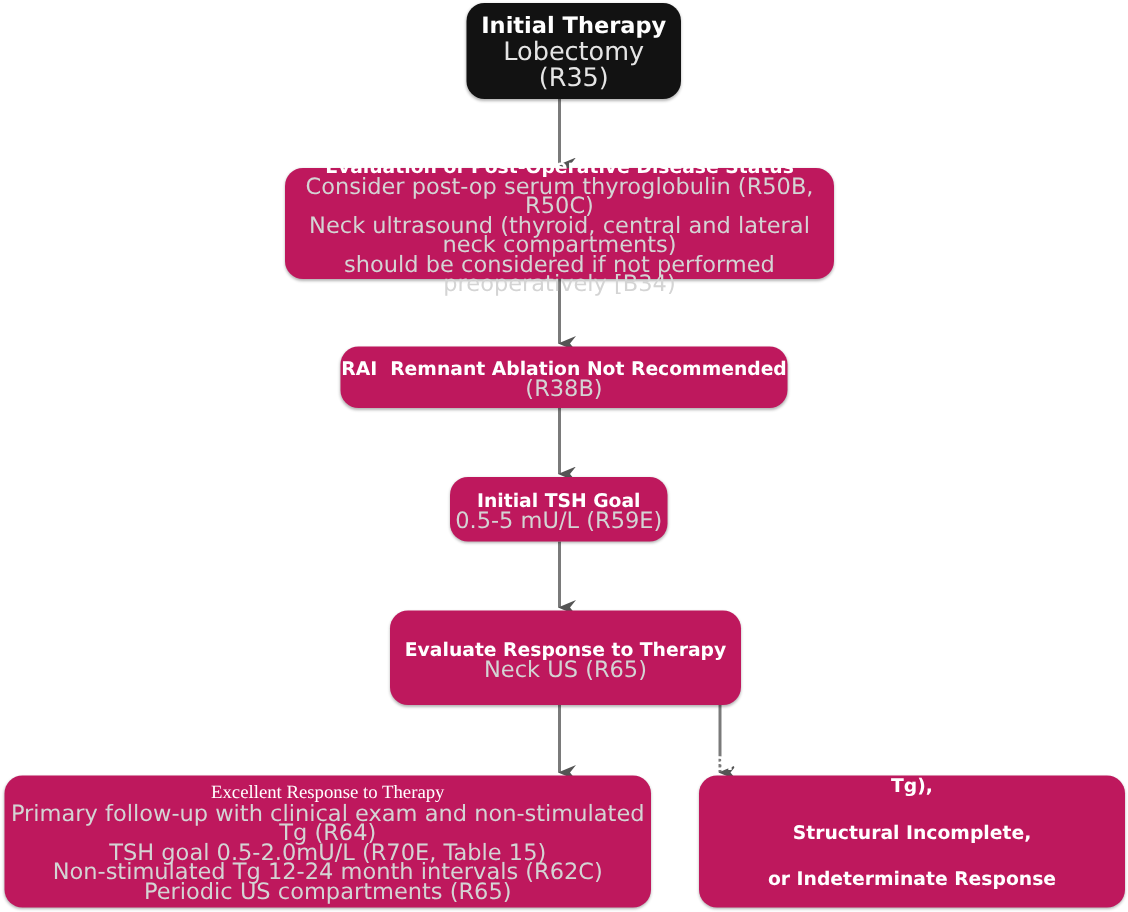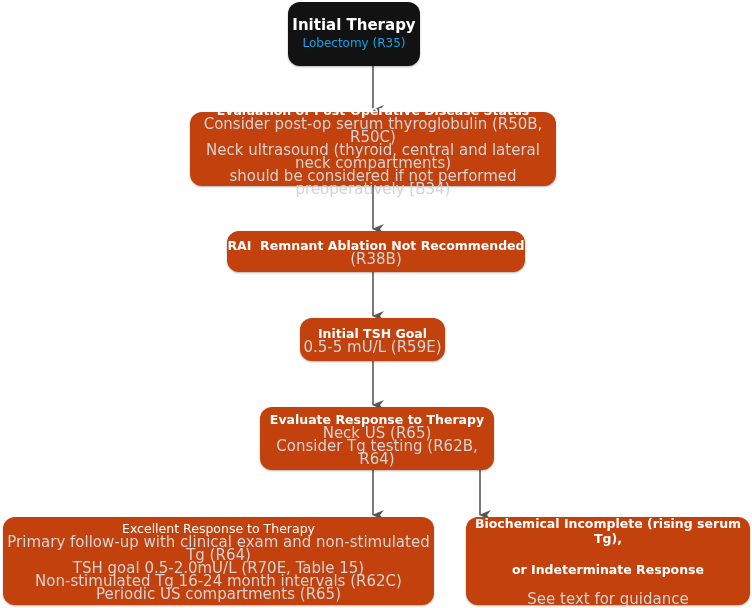--- a/index.html
+++ b/index.html
@@ -1,46 +1,46 @@
 <!DOCTYPE html>
 <html><head>
 <meta charset="utf-8">
 <style>
   html, body { margin:0; padding:0; background:#ffffff; }
   body { width:752px; height:608px; position:relative; overflow:hidden;
          font-family:"DejaVu Sans", "Liberation Sans", sans-serif; }
   .box { position:absolute; box-sizing:border-box; border-radius:12px;
-         background:#c2410c; color:#ffffff; text-align:center;
+         background:#be185d; color:#ffffff; text-align:center;
          display:flex; flex-direction:column; justify-content:center; align-items:center;
          box-shadow: 0 1px 2px rgba(0,0,0,0.3); }
   .box.black { background:#121212; border-radius:12px; }
   .title { font-weight:bold; font-size:12.5px; line-height:15px; color:#ffffff; }
   .sub { font-size:15px; line-height:13px; color:#d4d4d4; }
   .black .title { font-size:15px; line-height:19px; }
-  .black .sub { font-size:12px; line-height:17px; color:#0ea5e9; }
+  .black .sub { font-size:17px; line-height:17px; color:#e5e5e5; }
   svg.arrows { position:absolute; left:0; top:0; }
 </style>
 </head>
 <body>
 
 <svg class="arrows" width="752" height="608">
   <defs>
     <marker id="ah" markerWidth="10" markerHeight="12" refX="5" refY="11" orient="auto" markerUnits="userSpaceOnUse">
       <path d="M0,0 L5,12 L10,0 L5,4 Z" fill="#555"></path>
     </marker>
   </defs>
   <line x1="373" y1="66" x2="373" y2="110" stroke="#7a7a7a" stroke-width="2" marker-end="url(#ah)"></line>
   <line x1="373" y1="186" x2="373" y2="229" stroke="#7a7a7a" stroke-width="2" marker-end="url(#ah)"></line>
   <line x1="373" y1="272" x2="373" y2="316" stroke="#7a7a7a" stroke-width="2" marker-end="url(#ah)"></line>
   <line x1="373" y1="361" x2="373" y2="405" stroke="#7a7a7a" stroke-width="2" marker-end="url(#ah)"></line>
   <line x1="373" y1="470" x2="373" y2="515" stroke="#7a7a7a" stroke-width="2" marker-end="url(#ah)"></line>
   <line x1="480" y1="470" x2="480" y2="515" stroke="#7a7a7a" stroke-width="2" marker-end="url(#ah)"></line>
 </svg>
 
-<div class="box black" style="left:288px; top:2px; width:132px; height:64px;">
+<div class="box black" style="left:311px; top:2px; width:143px; height:64px;">
   <div class="title">Initial Therapy</div>
   <div class="sub">Lobectomy (R35)</div>
 </div>
 
 <div class="box" style="left:190px; top:112px; width:366px; height:74px;">
   <div class="title">Evaluation of Post-Operative Disease Status</div>
   <div class="sub">Consider post-op serum thyroglobulin (R50B, R50C)</div>
   <div class="sub">Neck ultrasound (thyroid, central and lateral neck compartments)</div>
   <div class="sub">should be considered if not performed preoperatively [B34)</div>
 </div>
@@ -51,28 +51,28 @@
 </div>
 
 <div class="box" style="left:300px; top:318px; width:145px; height:43px;">
   <div class="title">Initial TSH Goal</div>
   <div class="sub">0.5-5 mU/L (R59E)</div>
 </div>
 
 <div class="box" style="left:260px; top:407px; width:234px; height:63px;">
   <div class="title">Evaluate Response to Therapy</div>
   <div class="sub">Neck US (R65)</div>
-  <div class="sub">Consider Tg testing (R62B, R64)</div>
 </div>
 
 <div class="box" style="left:3px; top:517px; width:431px; height:88px;">
-  <div class="title" style="font-weight:normal; font-size:12.5px;">Excellent Response to Therapy</div>
+  <div class="title" style="font-weight:normal; font-size:12.5px;font-family:Liberation Serif, serif;">Excellent Response to Therapy</div>
   <div class="sub">Primary follow-up with clinical exam and non-stimulated Tg (R64)</div>
   <div class="sub">TSH goal 0.5-2.0mU/L (R70E, Table 15)</div>
-  <div class="sub">Non-stimulated Tg 16-24 month intervals (R62C)</div>
+  <div class="sub">Non-stimulated Tg 12-24 month intervals (R62C)</div>
   <div class="sub">Periodic US compartments (R65)</div>
 </div>
 
 <div class="box" style="left:466px; top:517px; width:284px; height:88px;gap:16px;">
   <div class="title">Biochemical Incomplete (rising serum Tg),</div>
+  <div class="title">Structural Incomplete,</div>
   <div class="title">or Indeterminate Response</div>
   <div class="sub">See text for guidance</div>
 </div>
 
 </body></html>

